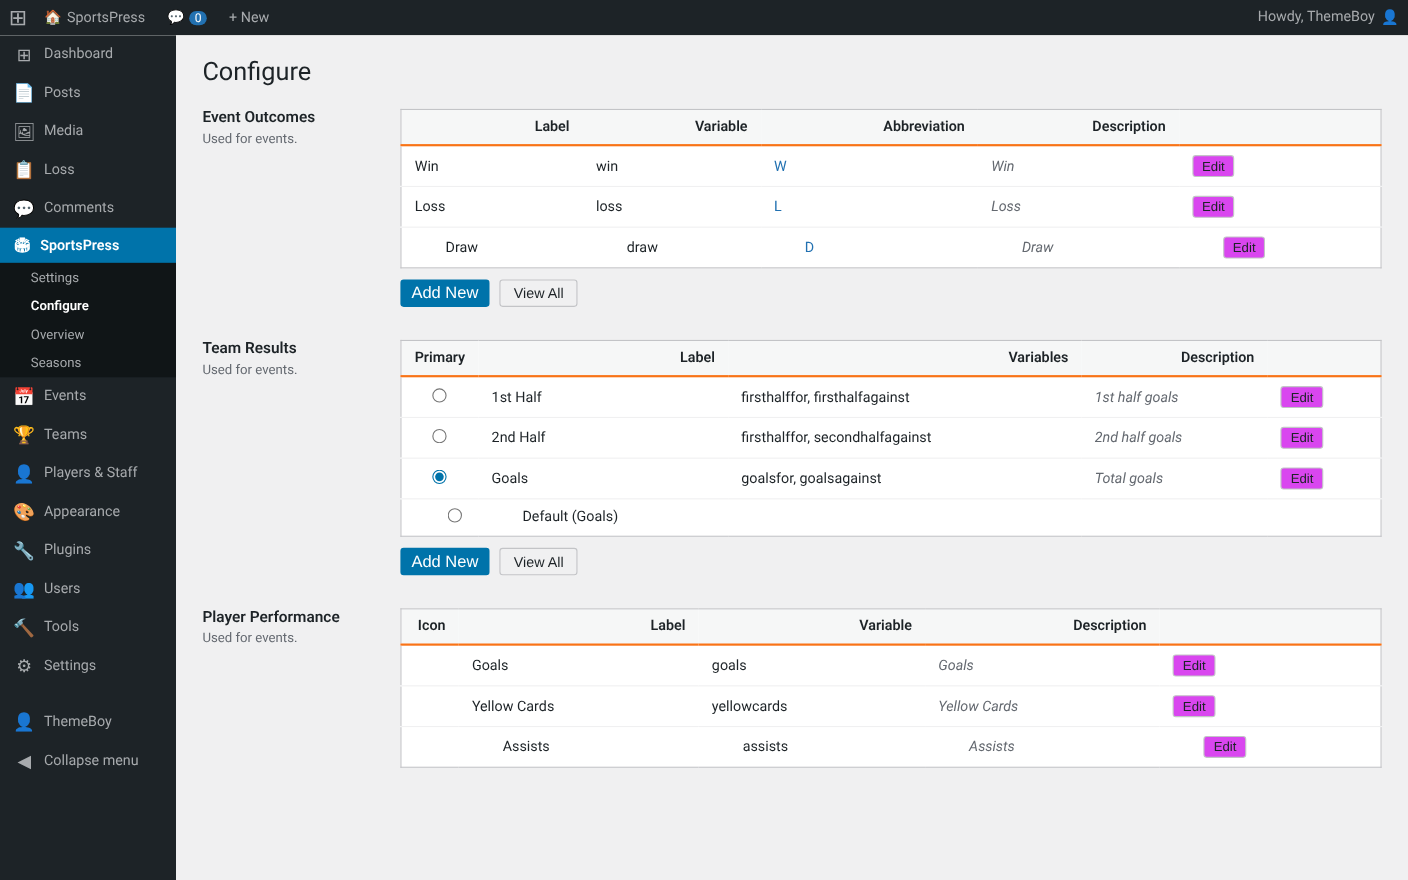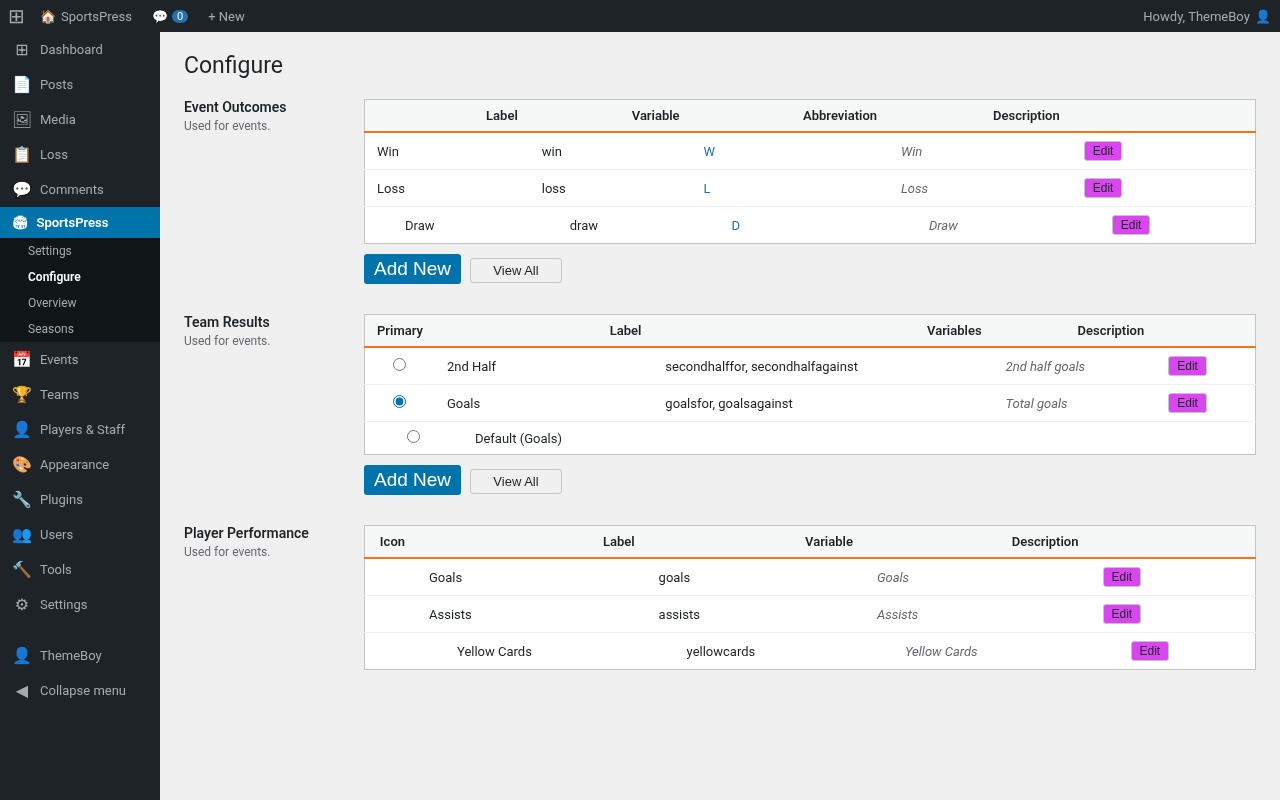--- a/index.html
+++ b/index.html
@@ -39,22 +39,22 @@
 
     
     .config-table { width: 100%; border-collapse: collapse; background: #fff; border: 1px solid #c3c4c7; }
     .config-table th { background: #f6f7f7; border-bottom: 2px solid #f97316; padding: 8px 12px; text-align: right; font-size: 13px; font-weight: 600; color: #1d2327; }
     .config-table td { padding: 8px 12px; border-bottom: 1px solid #f0f0f1; font-size: 13px; color: #1d2327; vertical-align: middle; }
     .config-table tr:last-child td { border-bottom: none; padding-left: 40px; }
     .config-table .abbrev-link { color: #2271b1; text-decoration: none; }
     .config-table .description-italic { font-style: italic; color: #646970; }
 
     
-    .btn-add-new { background: #0073aa; color: #fff; border: none; padding: 4px 10px; font-size: 19px; cursor: pointer; border-radius: 3px; }
-    .btn-view-all { background: #f0f0f1; color: #1d2327; border: 1px solid #c3c4c7; padding: 4px 22px; font-size: 13px; cursor: pointer; border-radius: 3px; margin-left: 6px; }
+    .btn-add-new { background: #0073aa; color: #fff; border: none; padding: 4px 10px; font-size: 15px; cursor: pointer; border-radius: 3px; }
+    .btn-view-all { background: #f0f0f1; color: #1d2327; border: 1px solid #c3c4c7; padding: 4px 12px; font-size: 13px; cursor: pointer; border-radius: 3px; margin-left: 6px; }
     .btn-edit { background: #d946ef; color: #1d2327; border: 1px solid #c3c4c7; padding: 2px 8px; font-size: 12px; cursor: pointer; border-radius: 3px; }
     .table-actions { margin-top: 10px; }
 
     
     input[type="radio"] { accent-color: #0073aa; }
 
     
     .icon-cell { width: 40px; }
   </style>
 </head>
@@ -230,22 +230,29 @@
               <th style="width:60px;">Primary</th>
               <th>Label</th>
               <th>Variables</th>
               <th>Description</th>
               <th></th>
             </tr>
           </thead>
           <tbody>
             <tr>
               <td style="text-align:center;"><input type="radio" name="primary_result" style=""></td>
+              <td>1st Half</td>
+              <td>firsthalffor, firsthalfagainst</td>
+              <td class="description-italic">1st half goals</td>
+              <td><button class="btn-edit">Edit</button></td>
+            </tr>
+            <tr>
+              <td style="text-align:center;"><input type="radio" name="primary_result" style=""></td>
               <td>2nd Half</td>
-              <td>secondhalffor, secondhalfagainst</td>
+              <td>firsthalffor, secondhalfagainst</td>
               <td class="description-italic">2nd half goals</td>
               <td><button class="btn-edit">Edit</button></td>
             </tr>
             <tr>
               <td style="text-align:center;"><input type="radio" name="primary_result" checked="" style=""></td>
               <td>Goals</td>
               <td>goalsfor, goalsagainst</td>
               <td class="description-italic">Total goals</td>
               <td><button class="btn-edit">Edit</button></td>
             </tr>
@@ -284,31 +291,31 @@
           <tbody>
             <tr>
               <td class="icon-cell"></td>
               <td>Goals</td>
               <td>goals</td>
               <td class="description-italic">Goals</td>
               <td><button class="btn-edit">Edit</button></td>
             </tr>
             <tr>
               <td class="icon-cell"></td>
+              <td>Yellow Cards</td>
+              <td>yellowcards</td>
+              <td class="description-italic">Yellow Cards</td>
+              <td><button class="btn-edit">Edit</button></td>
+            </tr>
+            <tr>
+              <td class="icon-cell"></td>
               <td>Assists</td>
               <td>assists</td>
               <td class="description-italic">Assists</td>
               <td><button class="btn-edit">Edit</button></td>
             </tr>
-            <tr>
-              <td class="icon-cell"></td>
-              <td>Yellow Cards</td>
-              <td>yellowcards</td>
-              <td class="description-italic">Yellow Cards</td>
-              <td><button class="btn-edit">Edit</button></td>
-            </tr>
           </tbody>
         </table>
       </div>
     </div>
 
   </div>
 </div>
 
 </body></html>

